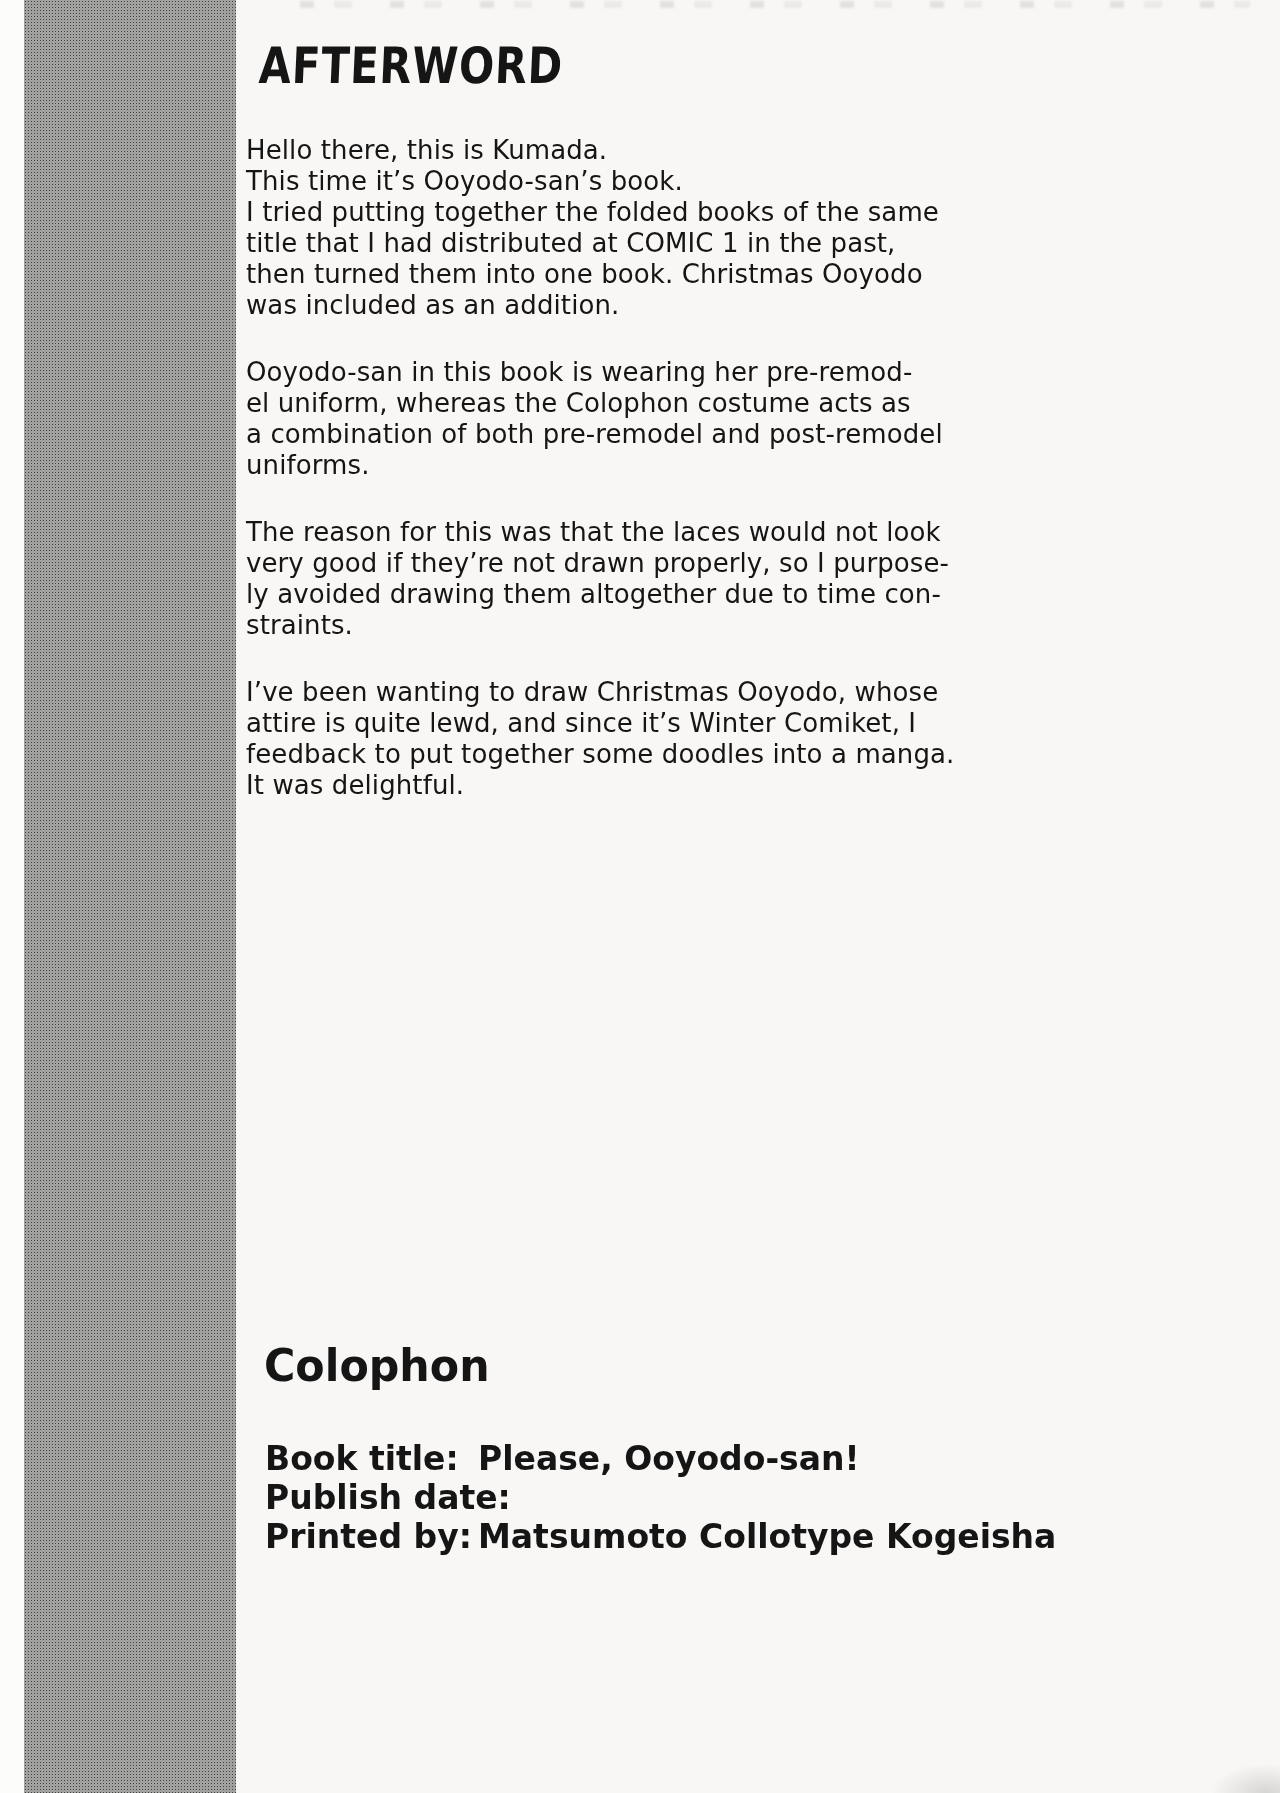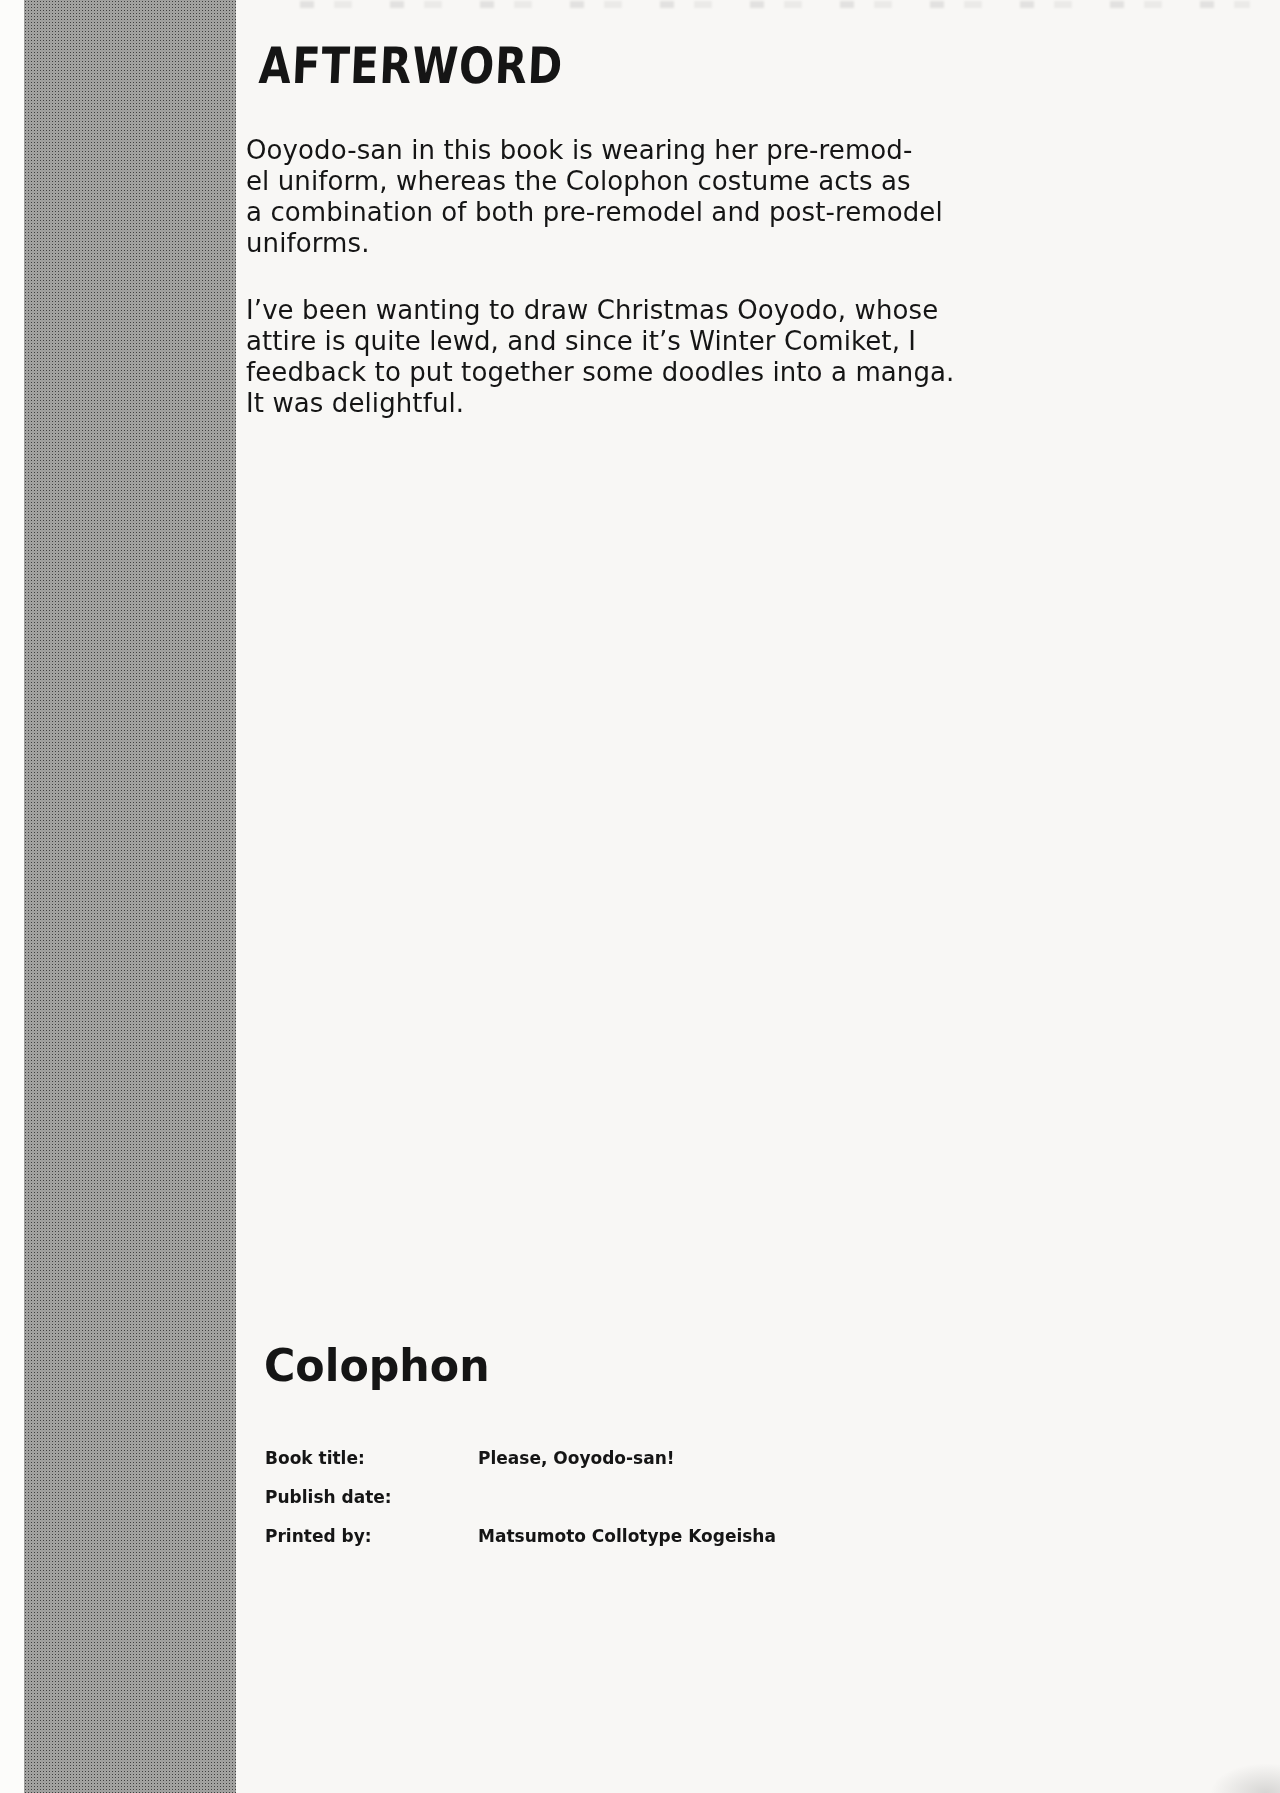--- a/index.html
+++ b/index.html
@@ -86,21 +86,21 @@
   .colophon-rows {
     position: absolute;
     left: 265px; top: 1442px;
     width: 860px;
   }
   .colophon-row {
     display: flex;
     align-items: flex-start;
     margin-bottom: 6px;
     font-weight: bold;
-    font-size: 17px;
+    font-size: 33px;
     line-height: 33px;
   }
   .colophon-label {
     width: 213px;
     flex: 0 0 213px;
     white-space: nowrap;
   }
   .colophon-value {
     white-space: pre-wrap;
   }
@@ -109,24 +109,34 @@
 <body>
 
 <div class="left-strip"></div>
 <div class="gutter-bar"></div>
 <div class="scan-top-marks"></div>
 <div class="scan-corner-smudge"></div>
 
 <div class="afterword-title">AFTERWORD</div>
 
 <div class="afterword-body">
+  <p class="para">Hello there, this is Kumada.
+This time it’s Ooyodo-san’s book.
+I tried putting together the folded books of the same
+title that I had distributed at COMIC 1 in the past,
+then turned them into one book. Christmas Ooyodo
+was included as an addition.</p>
   <p class="para">Ooyodo-san in this book is wearing her pre-remod-
 el uniform, whereas the Colophon costume acts as
 a combination of both pre-remodel and post-remodel
 uniforms.</p>
+  <p class="para">The reason for this was that the laces would not look
+very good if they’re not drawn properly, so I purpose-
+ly avoided drawing them altogether due to time con-
+straints.</p>
   <p class="para">I’ve been wanting to draw Christmas Ooyodo, whose
 attire is quite lewd, and since it’s Winter Comiket, I
 feedback to put together some doodles into a manga.
 It was delightful.</p>
 </div>
 
 <div class="colophon-title">Colophon</div>
 
 <div class="colophon-rows">
   <div class="colophon-row">

